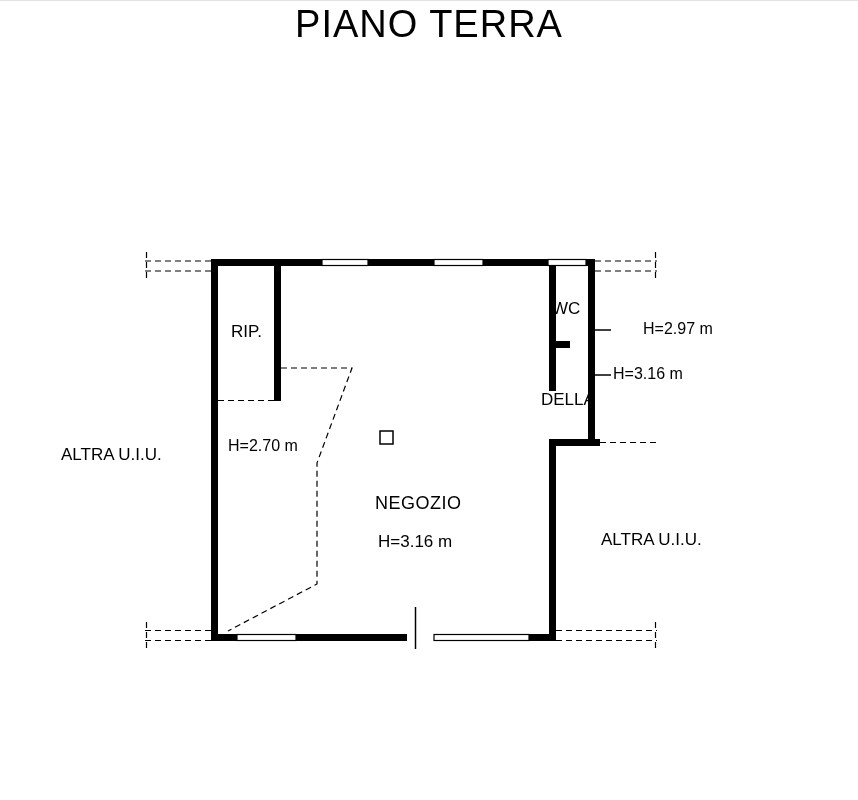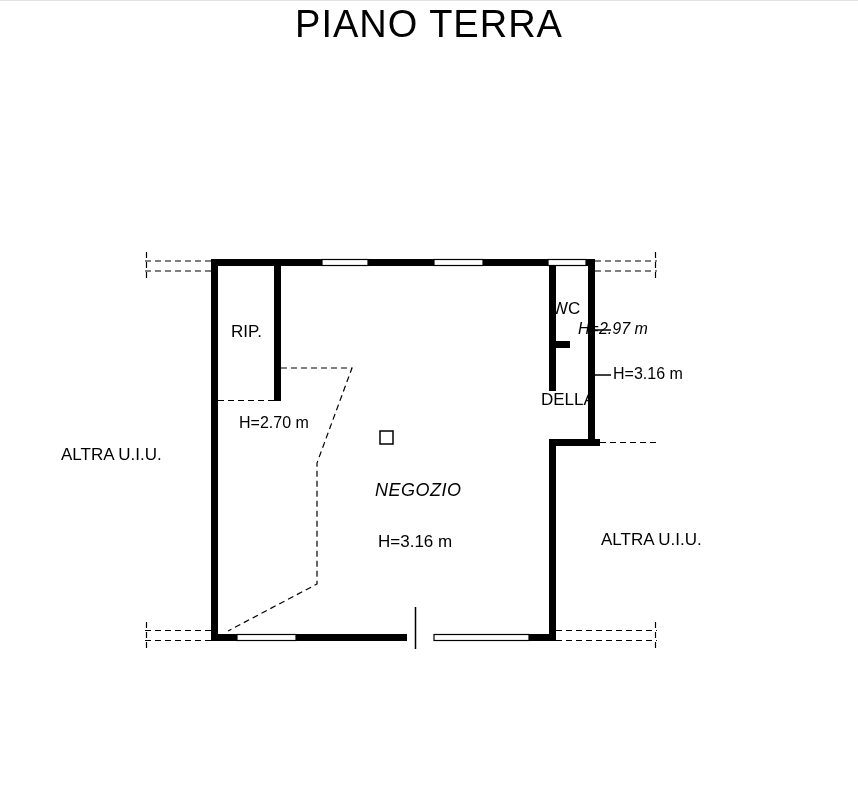--- a/index.html
+++ b/index.html
@@ -110,30 +110,30 @@
     <path d="M415.5 606 V648" stroke="#000000" stroke-width="1.5"></path>
 
     <path d="M595 329 H611" stroke="#000000" stroke-width="1.5"></path>
     <path d="M595 374 H611" stroke="#000000" stroke-width="1.5"></path>
   </svg>
 
   <div class="lbl" style="left:231px; top:321px;">RIP.</div>
 
   <div class="lbl" style="left:552px; top:298px;text-align:right;">WC</div>
 
-  <div class="lbl small" style="left:578px; top:319px;font-style:italic;">H=2.97 m</div>
+  <div class="lbl small" style="left:643px; top:319px;">H=2.97 m</div>
 
   <div class="lbl small" style="left:613px; top:364px;">H=3.16 m</div>
 
   <div class="lbl" style="left:541px; top:389px;">DELLA</div>
 
-  <div class="lbl small" style="left:228px; top:413px;margin-left:11px;">H=2.70 m</div>
+  <div class="lbl small" style="left:228px; top:436px;">H=2.70 m</div>
 
   <div class="lbl" style="left:61px; top:444px;">ALTRA U.I.U.</div>
 
-  <div class="lbl big" style="left:375px; top:480px;font-style:italic;">NEGOZIO</div>
+  <div class="lbl big" style="left:375px; top:493px;">NEGOZIO</div>
 
   <div class="lbl" style="left:378px; top:531px;">H=3.16 m</div>
 
   <div class="lbl" style="left:601px; top:529px;">ALTRA U.I.U.</div>
 
 
 </div>
 
 </body></html>

